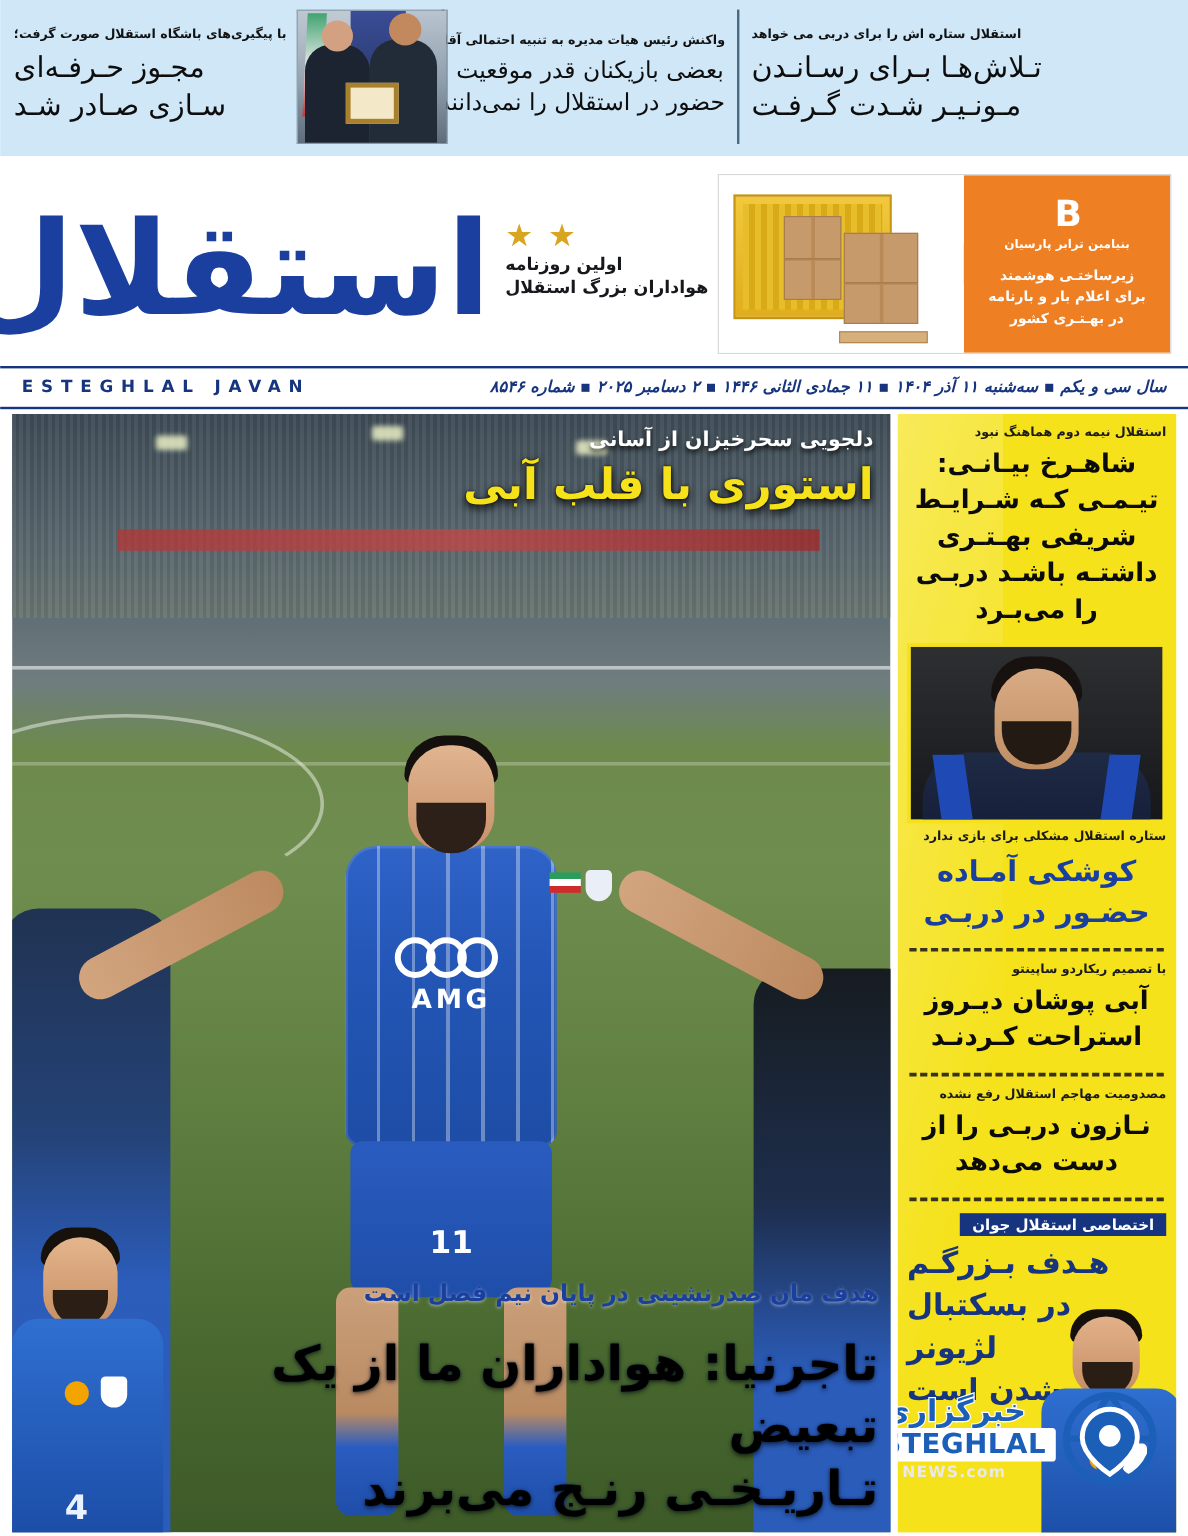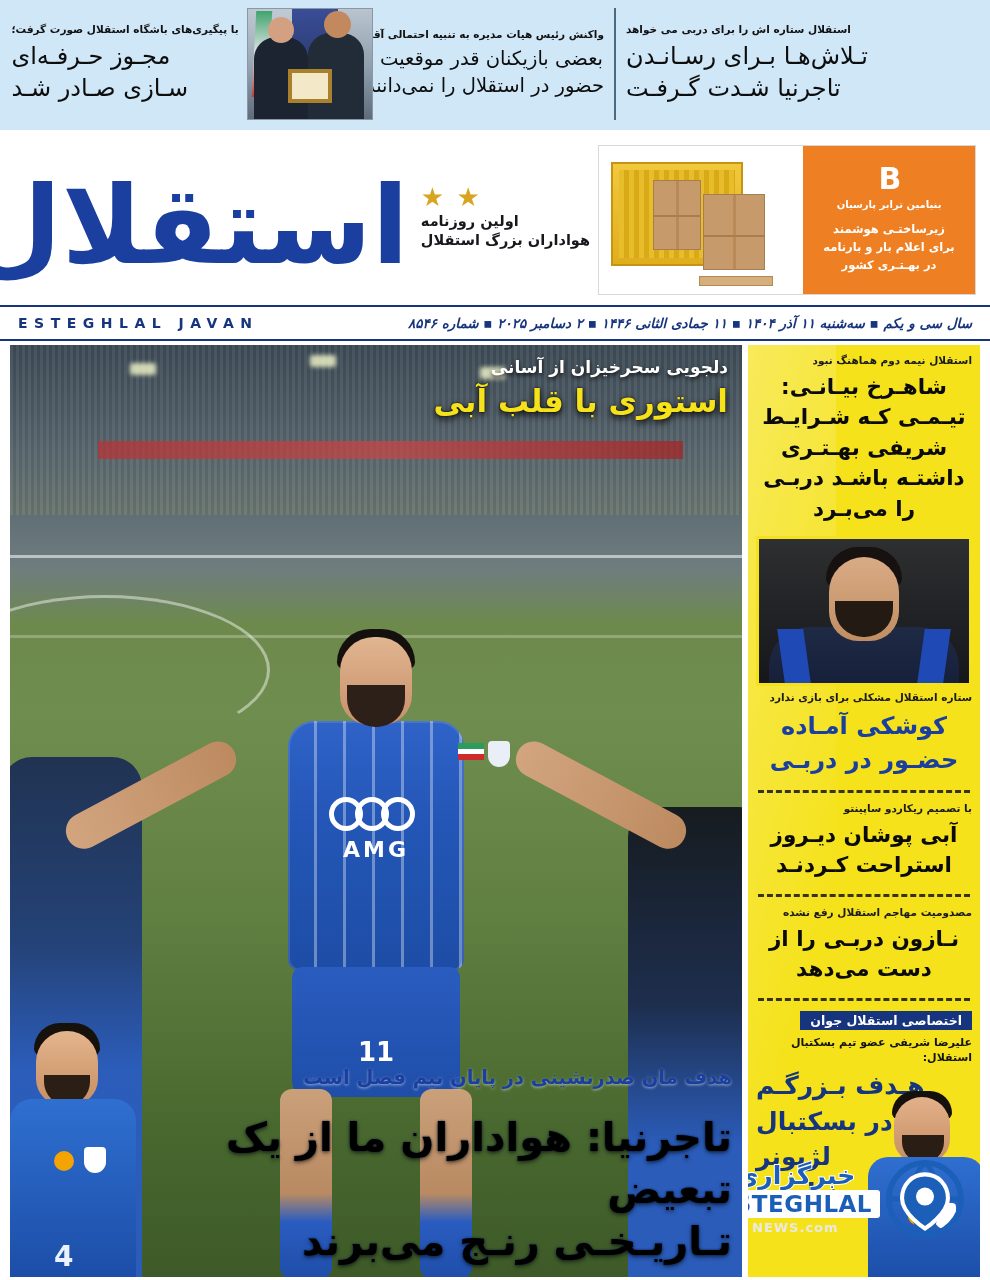--- a/index.html
+++ b/index.html
@@ -383,21 +383,21 @@
     filter: blur(2px); opacity:.85;
   }
   .pitch-line{
     position:absolute; height:3px; background: rgba(255,255,255,.55);
   }
   .pitch-arc{
     position:absolute; border:3px solid rgba(255,255,255,.45);
     border-radius:50%; border-bottom-color: transparent; border-left-color:transparent;
   }
   
-  .hero{ position:absolute; left:50%; transform: translateX(-50%); bottom:0; width:340px; height:640px; }
+  .hero{ position:absolute; left:50%; transform: translateX(-50%); bottom:16px; width:340px; height:640px; }
   .hero .h-head{
     position:absolute; left:50%; transform:translateX(-50%); top:0; width:72px;height:88px;
     border-radius: 34px 34px 30px 30px; background: linear-gradient(180deg,#e0b590,#c8906a);
   }
   .hero .h-hair{
     position:absolute; left:50%; transform:translateX(-50%); top:-8px; width:78px;height:40px;
     border-radius: 39px 39px 8px 8px; background:#14100d;
   }
   .hero .h-beard{
     position:absolute; left:50%; transform:translateX(-50%); top:48px; width:58px;height:42px;
@@ -466,21 +466,21 @@
 
   
   .overlay-top{
     position:absolute; top:12px; right:14px; z-index: 5; text-align:right; direction:rtl;
   }
   .ov-kicker{
     font-size: 17px; font-weight:900; color:#ffffff;
     text-shadow: 0 2px 4px rgba(0,0,0,.85); margin-bottom:6px;
   }
   .ov-title{
-    font-size: 31px; font-weight:900; color:#f5e21a; line-height:1.2;
+    font-size: 36px; font-weight:900; color:#f5e21a; line-height:1.2;
     text-shadow: 0 3px 7px rgba(0,0,0,.9), 0 0 2px rgba(0,0,0,.95);
     letter-spacing:-1px;
   }
   .overlay-bottom{
     position:absolute; bottom:10px; right:10px; left:120px; z-index:5;
     text-align:right; direction:rtl;
   }
   .ovb-kicker{
     font-size: 19.5px; font-weight:900; color:#1b3f9e;
     text-shadow: 0 1px 3px rgba(255,255,255,.55);
@@ -525,21 +525,21 @@
   }
 </style>
 </head>
 <body>
 
 <div class="top-banner">
 
   <div class="teaser teaser-wide">
     <div class="teaser-kicker">استقلال ستاره اش را برای دربی می خواهد</div>
     <div class="teaser-title">تـلاش‌هـا بـرای رسـانـدن</div>
-    <div class="teaser-title">تاجرنیا شـدت گـرفـت</div>
+    <div class="teaser-title">مـونـیـر شـدت گـرفـت</div>
   </div>
 
   <div class="teaser teaser-mid">
     <div class="teaser-kicker">واکنش رئیس هیات مدیره به تنبیه احتمالی آقاسی؛</div>
     <div class="teaser-title teaser-title-sm">بعضی بازیکنان قدر موقعیت</div>
     <div class="teaser-title teaser-title-sm">حضور در استقلال را نمی‌دانند</div>
   </div>
 
   <div class="teaser teaser-photo-block">
     <div class="teaser-txt">
@@ -627,21 +627,20 @@
     <div class="sb-dash"></div>
 
     <div class="sb-item">
       <div class="sb-kicker">مصدومیت مهاجم استقلال رفع نشده</div>
       <div class="sb-title">نـازون دربـی را از دست می‌دهد</div>
     </div>
     <div class="sb-dash"></div>
 
     <div class="sb-bottom">
       <div class="exclusive-badge">اختصاصی استقلال جوان</div>
-      <div class="sb-bottom-kicker">علیرضا شریفی عضو تیم بسکتبال استقلال:</div>
       <div class="sb-bottom-title">هـدف بـزرگـم</div>
       <div class="sb-bottom-title">در بسکتبال لژیونر</div>
       <div class="sb-bottom-title">شدن است</div>
     </div>
 
     <div class="bb-player">
       <div class="bhair"></div>
       <div class="bhead"></div>
       <div class="bbeard"></div>
       <div class="jersey"></div>

